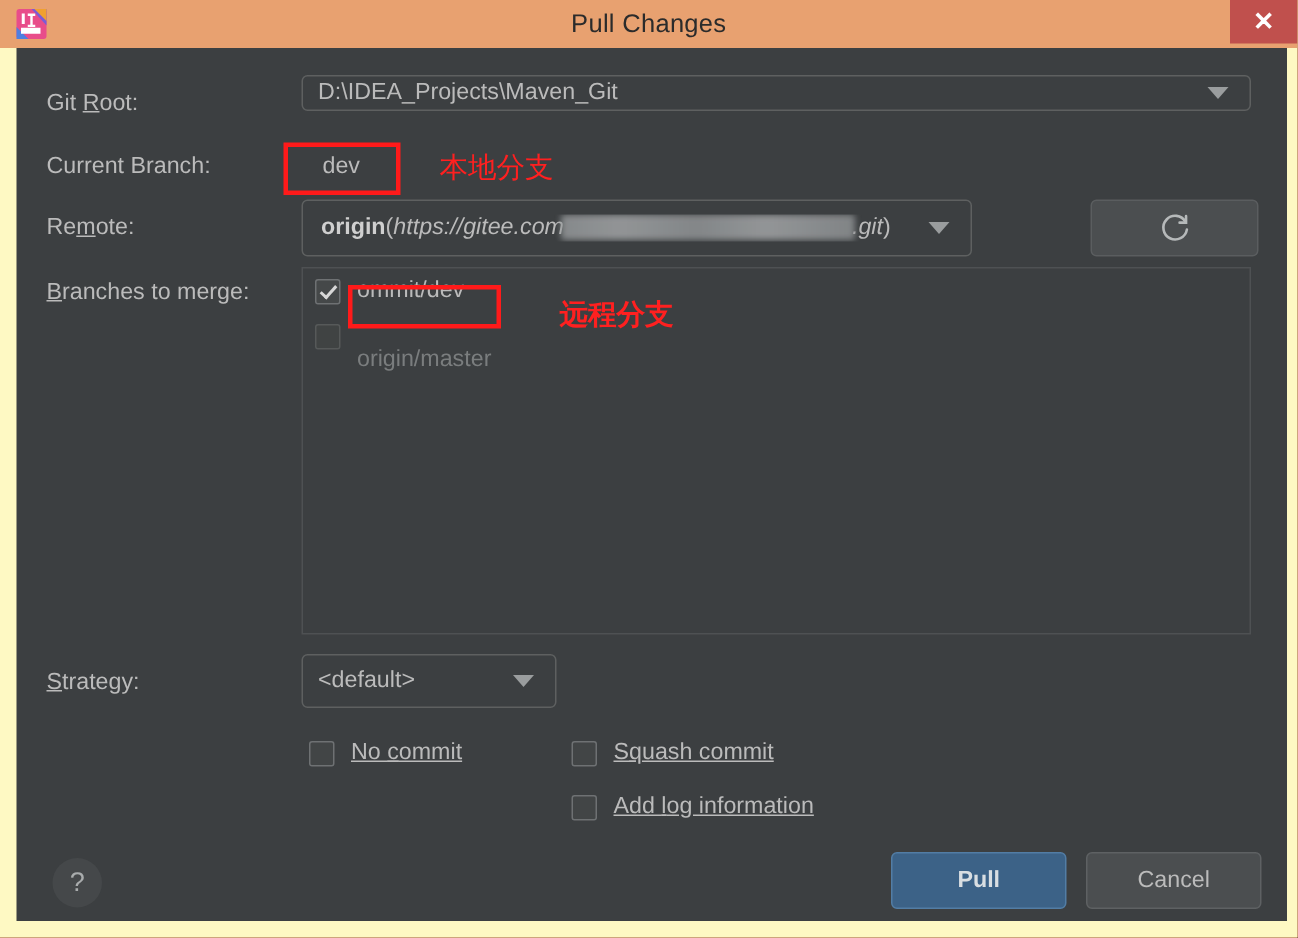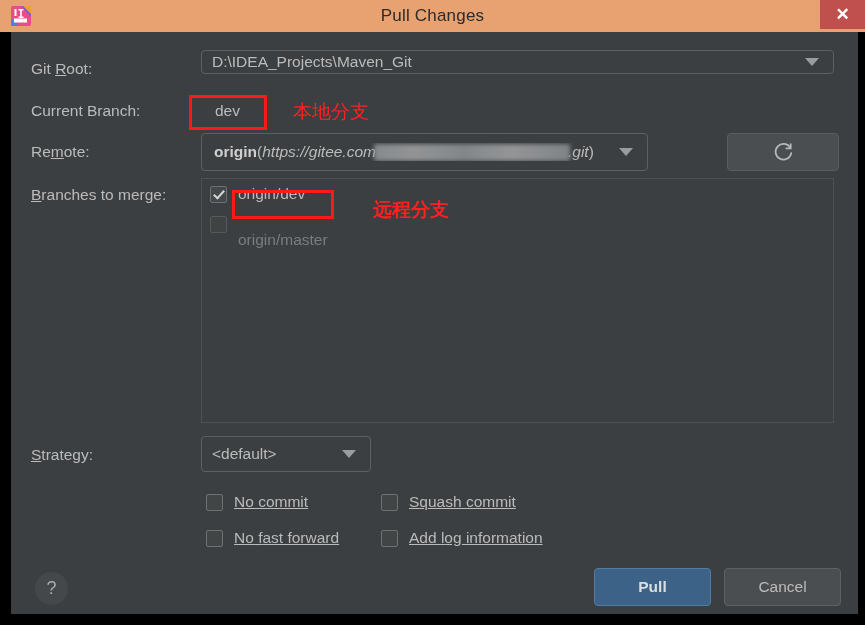--- a/index.html
+++ b/index.html
@@ -12,21 +12,21 @@
     height: 625px;
     overflow: hidden;
     font-family: "Liberation Sans", sans-serif;
     -webkit-font-smoothing: antialiased;
   }
 
   #window {
     position: relative;
     width: 865px;
     height: 625px;
-    background: #000000;
+    background: #fef9c3;
     box-sizing: border-box;
   }
 
   
   #titlebar {
     position: absolute;
     left: 0; top: 0;
     width: 865px;
     height: 32px;
     background: #E8A170;
@@ -300,21 +300,21 @@
           <path d="M20.4 3.4 L20.4 8.1 L15.7 8.1"></path>
         </svg>
       </span>
     </div>
 
     <div class="lbl" style="left:20px; top:154px;"><span></span><span class="mn">B</span><span>ranches to merge:</span></div>
 
     <div id="branch-list" style="left:190px; top:146px; width:633px; height:245px;">
       <div class="branch-row">
         <span class="cb checked"></span>
-        <span class="branch-name">origin/dev</span>
+        <span class="branch-name">ommit/dev</span>
       </div>
       <div class="branch-row">
         <span class="cb disabled"></span>
         <span class="branch-name muted">origin/master</span>
       </div>
     </div>
 
     <div class="lbl" style="left:20px; top:414px;"><span></span><span class="mn">S</span><span>trategy:</span></div>
     <div class="combo" id="strategy-combo" style="left:190px; top:404px; width:170px; height:36px;">
       <span class="val">&lt;default&gt;</span>
@@ -324,24 +324,20 @@
     <div class="opt" style="left:195px; top:461px;">
       <span class="cb2"></span>
       <span class="otext"><span>No </span><span class="mn">c</span><span>ommit</span></span>
     </div>
 
     <div class="opt" style="left:370px; top:461px;">
       <span class="cb2"></span>
       <span class="otext"><span>S</span><span class="mn">q</span><span>uash commit</span></span>
     </div>
 
-    <div class="opt" style="left:195px; top:497px;">
-      <span class="cb2"></span>
-      <span class="otext"><span>No </span><span class="mn">f</span><span>ast forward</span></span>
-    </div>
 
     <div class="opt" style="left:370px; top:497px;">
       <span class="cb2"></span>
       <span class="otext"><span>Add </span><span class="mn">l</span><span>og information</span></span>
     </div>
 
     <div id="help-btn" style="left:24px; top:540px;">?</div>
     <div class="btn" id="pull-btn" style="left:583px; top:536px; width:117px; height:38px;">Pull</div>
     <div class="btn" id="cancel-btn" style="left:713px; top:536px; width:117px; height:38px;">Cancel</div>
 

